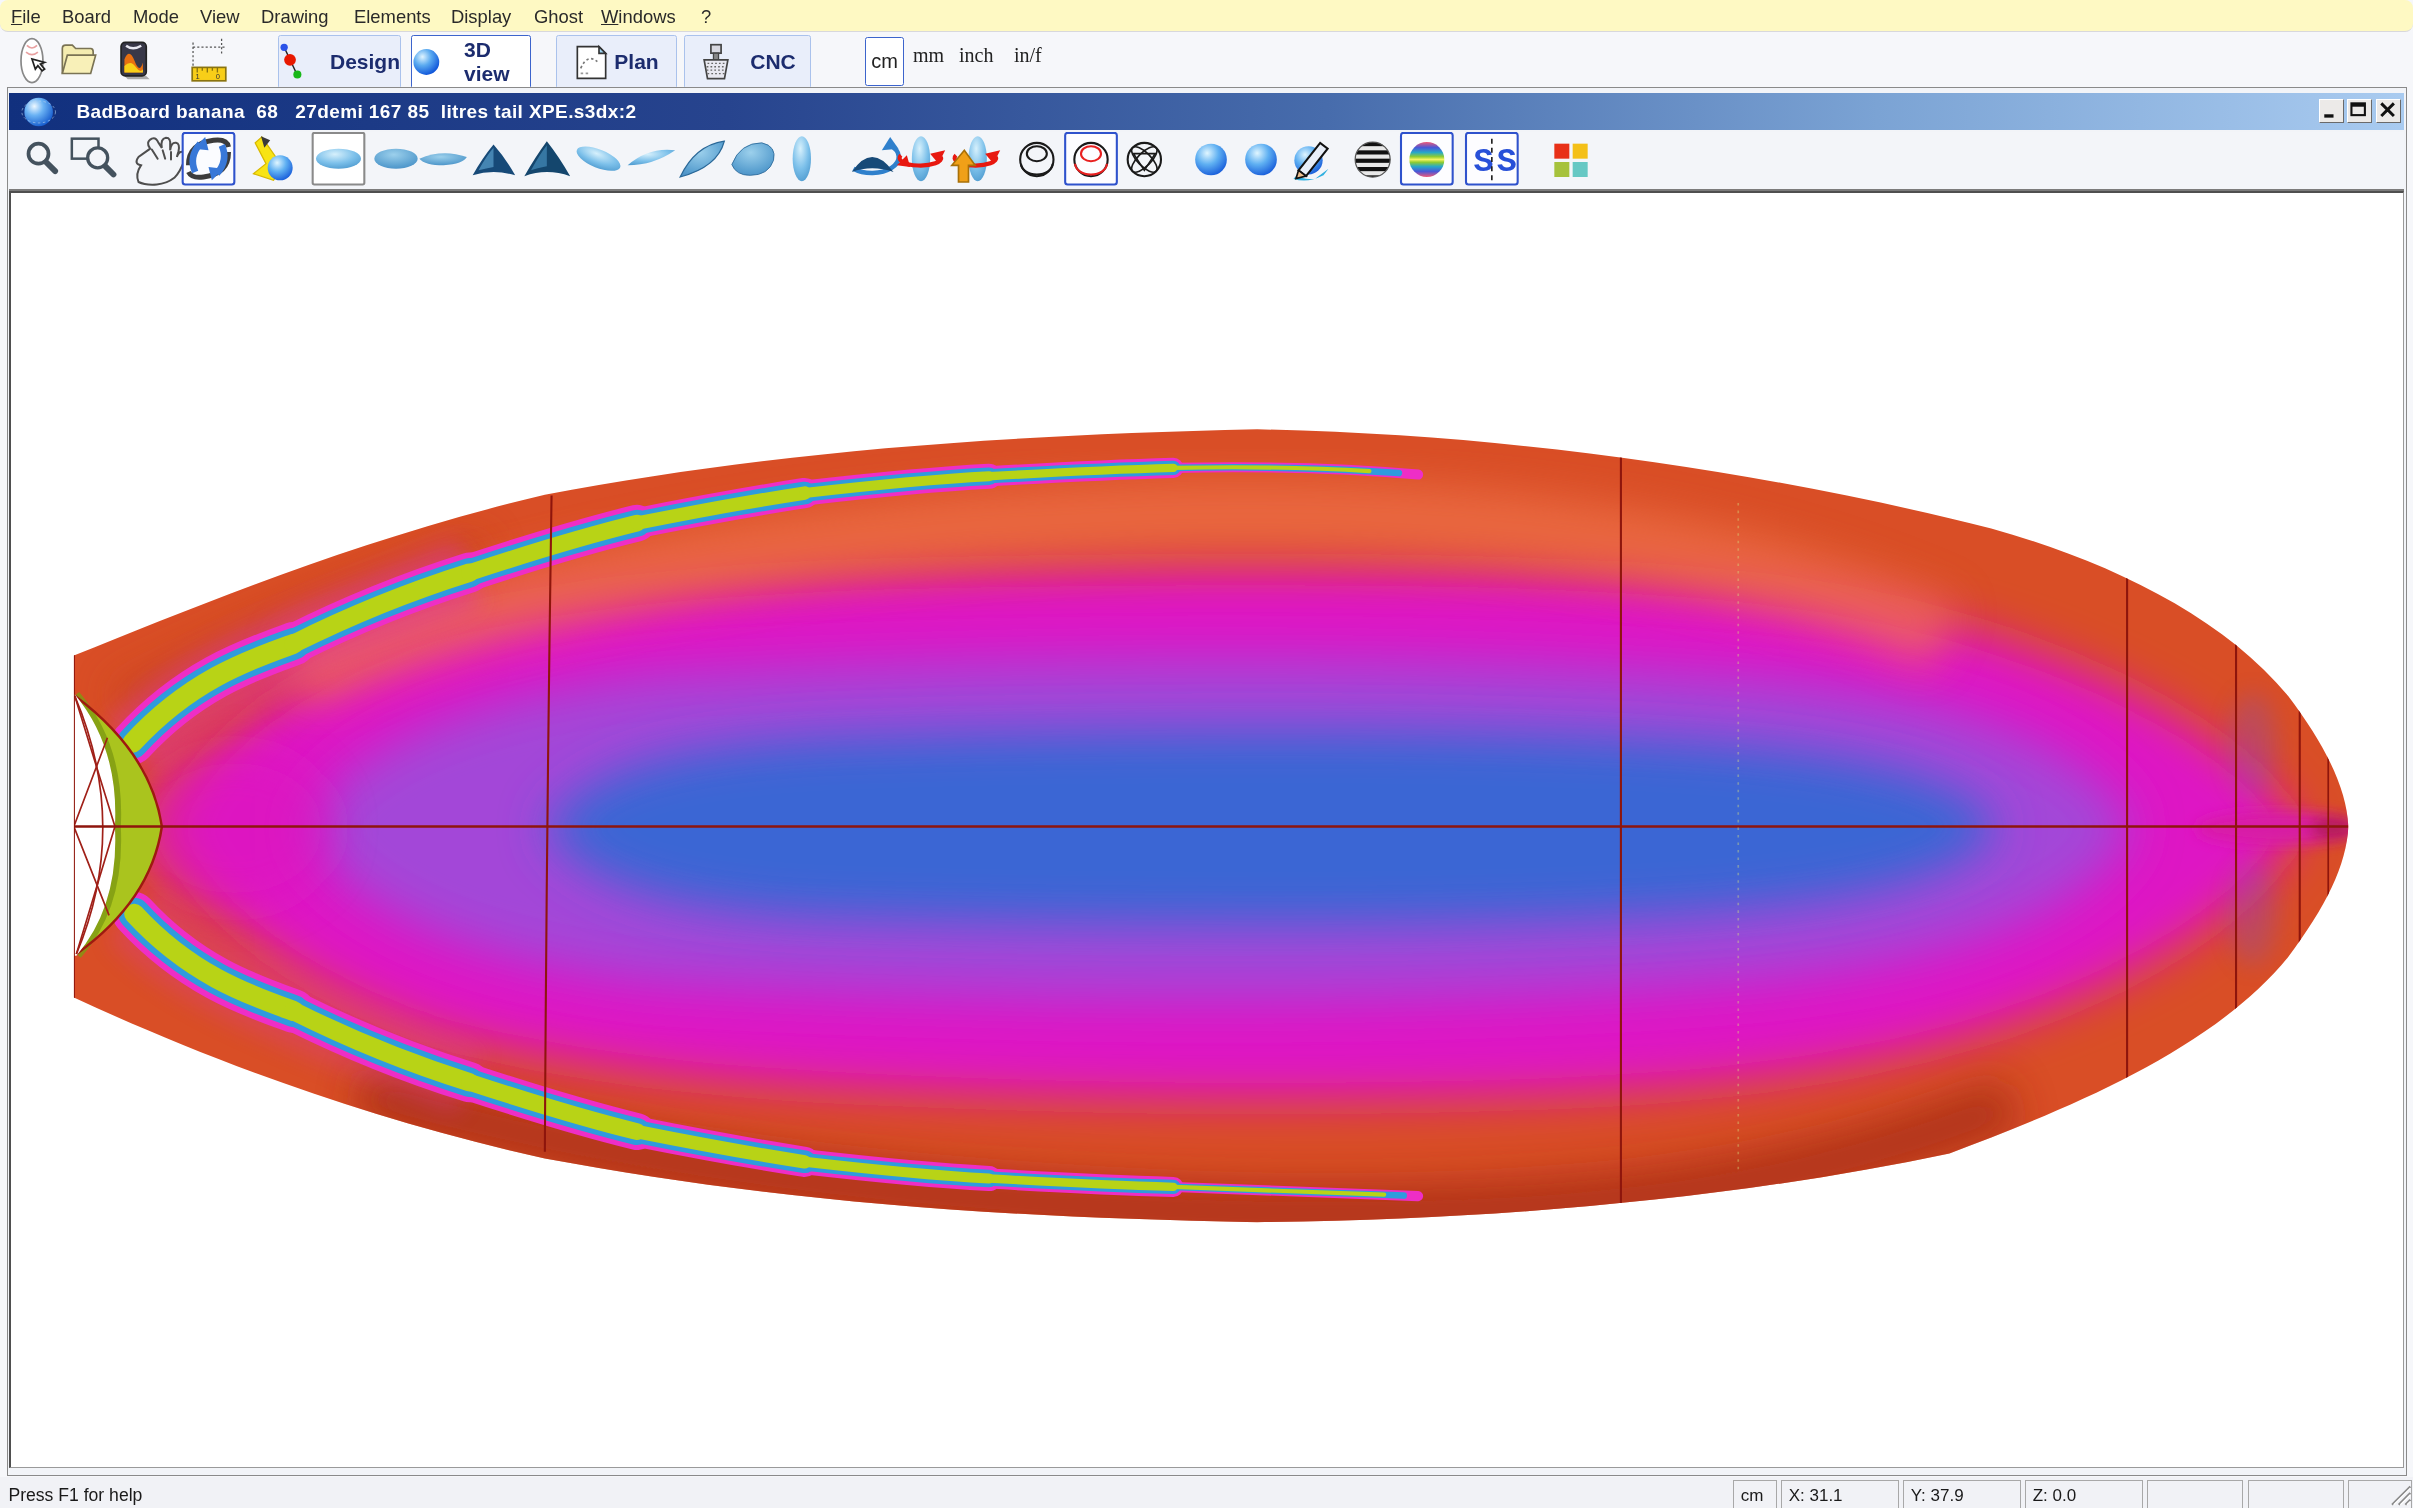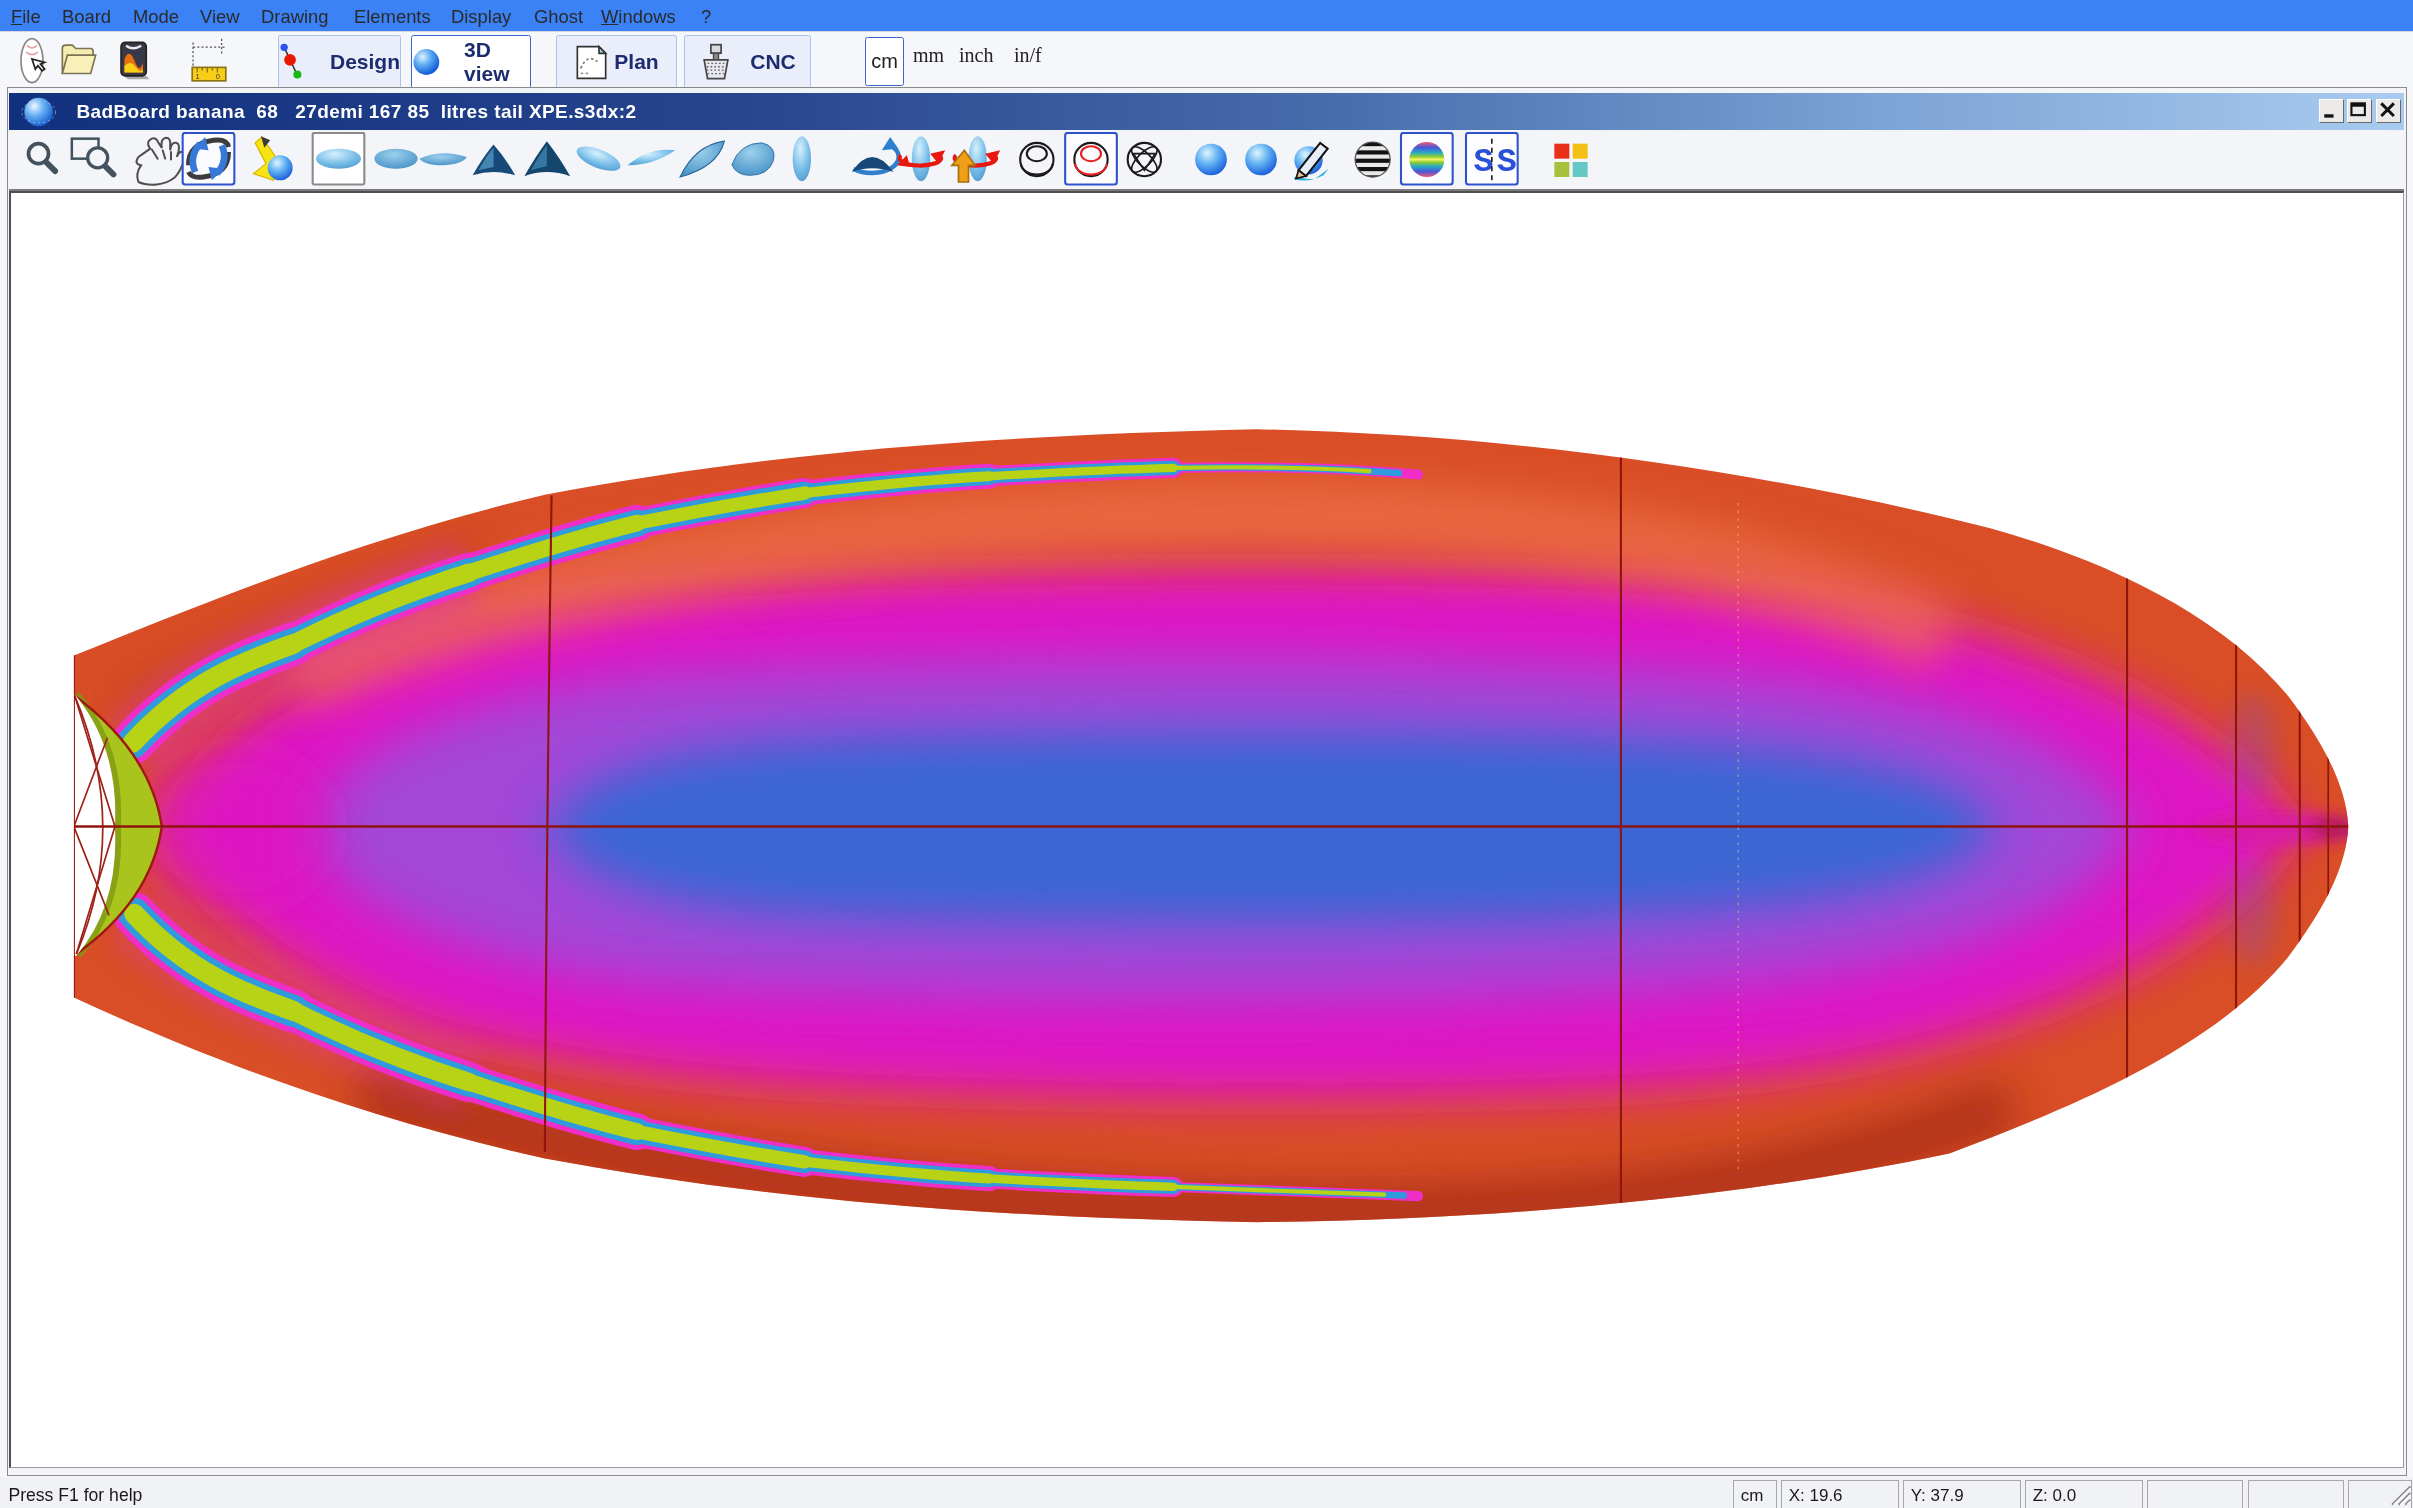--- a/index.html
+++ b/index.html
@@ -1,17 +1,17 @@
 <!DOCTYPE html>
 <html style="font-size:13.4px"><head><meta charset="utf-8">
 <style>
 html,body{margin:0;padding:0;}
 #app{position:relative;width:2413px;height:1508px;background:#f6f7fa;font-family:"Liberation Sans",sans-serif;overflow:hidden;}
 .menuitem{position:absolute;top:5.9px;font-size:18.4px;color:#2a2a2a;}
-#menubar{position:absolute;left:0;top:0;width:2413px;height:31px;background:#3b82f6;border-bottom:0.8px solid #d8d8dc;}
+#menubar{position:absolute;left:0;top:0;width:2413px;height:31px;background:#fef9c3;border-bottom:0.8px solid #d8d8dc;border-radius:8px;}
 #toolbar1{position:absolute;left:0;top:32px;width:2413px;height:55px;background:#f6f7fa;}
 .btn{position:absolute;box-sizing:border-box;border:1.7px solid #aac2ec;background:#e9eefa;border-radius:2.5px;display:flex;align-items:center;justify-content:center;color:#1c2c6e;font-weight:bold;font-size:21px;}
 .btn.active{border:1.7px solid #3c64cc;background:#fff;}
 .unit{position:absolute;top:11.7px;font-size:20px;color:#222;font-family:Liberation Serif, serif;}
 #mdi{position:absolute;left:6.7px;top:87px;width:2400px;height:1389px;border:0.8px solid #8a8a8a;background:#f2f4f8;box-sizing:border-box;}
 #titlebar{position:absolute;left:1.7px;top:5px;width:2395px;height:37px;background:linear-gradient(to right,#11307e 0%,#27448e 30%,#476cac 55%,#7ba3d4 78%,#a9cbf0 100%);}
 #titletext{position:absolute;left:67px;top:7.5px;font-size:19px;font-weight:bold;color:#fff;letter-spacing:0.4px;white-space:pre;}
 .wbtn{position:absolute;top:5.9px;width:25px;height:24px;background:#eceae8;border-top:1.7px solid #fff;border-left:1.7px solid #fff;border-right:1.7px solid #6a6a6a;border-bottom:1.7px solid #6a6a6a;box-sizing:border-box;}
 #toolbar2{position:absolute;left:1.7px;top:44px;width:2395px;height:57px;background:#f3f5f9;border-bottom:2.5px solid #7c7c7c;}
 #canvasframe{position:absolute;left:1.7px;top:103px;width:2395px;height:1277px;background:#fff;border-top:2.5px solid #4f4f4f;border-left:2.5px solid #4f4f4f;border-right:1.7px solid #9a9a9a;border-bottom:1.7px solid #9a9a9a;box-sizing:border-box;}
@@ -345,21 +345,21 @@
 <path d="M2778,899 L2778,1077" stroke-width="2"></path>
 </g>
 <path d="M2074,600 L2074,1400" stroke="#d8e080" stroke-width="2" stroke-dasharray="3,6" opacity="0.4" fill="none"></path>
 </g>
 </svg>
 </div>
 </div>
 <div id="statusbar">
 <span style="position:absolute;left:8.4px;top:7.5px;font-size:17.6px;color:#1a1a1a;">Press F1 for help</span>
 <div class="scell" style="left:1733px;width:44px;">cm</div>
-<div class="scell" style="left:1781px;width:118px;">X: 19.6</div>
+<div class="scell" style="left:1781px;width:118px;">X: 31.1</div>
 <div class="scell" style="left:1903px;width:118px;">Y: 37.9</div>
 <div class="scell" style="left:2025px;width:118px;">Z: 0.0</div>
 <div class="scell" style="left:2147px;width:96px;"></div>
 <div class="scell" style="left:2248px;width:96px;"></div>
 <div class="scell" style="left:2348px;width:64px;"></div>
 <svg style="position:absolute;left:2387px;top:0.8px" width="25" height="28.5" viewBox="0 0 30 34">
         <path d="M28 10 L6 32 M28 18 L14 32 M28 26 L22 32" stroke="#8a8a8a" stroke-width="2.5"></path>
         <path d="M28 12 L8 32 M28 20 L16 32 M28 28 L24 32" stroke="#fff" stroke-width="1.5"></path>
       </svg>
 </div>

